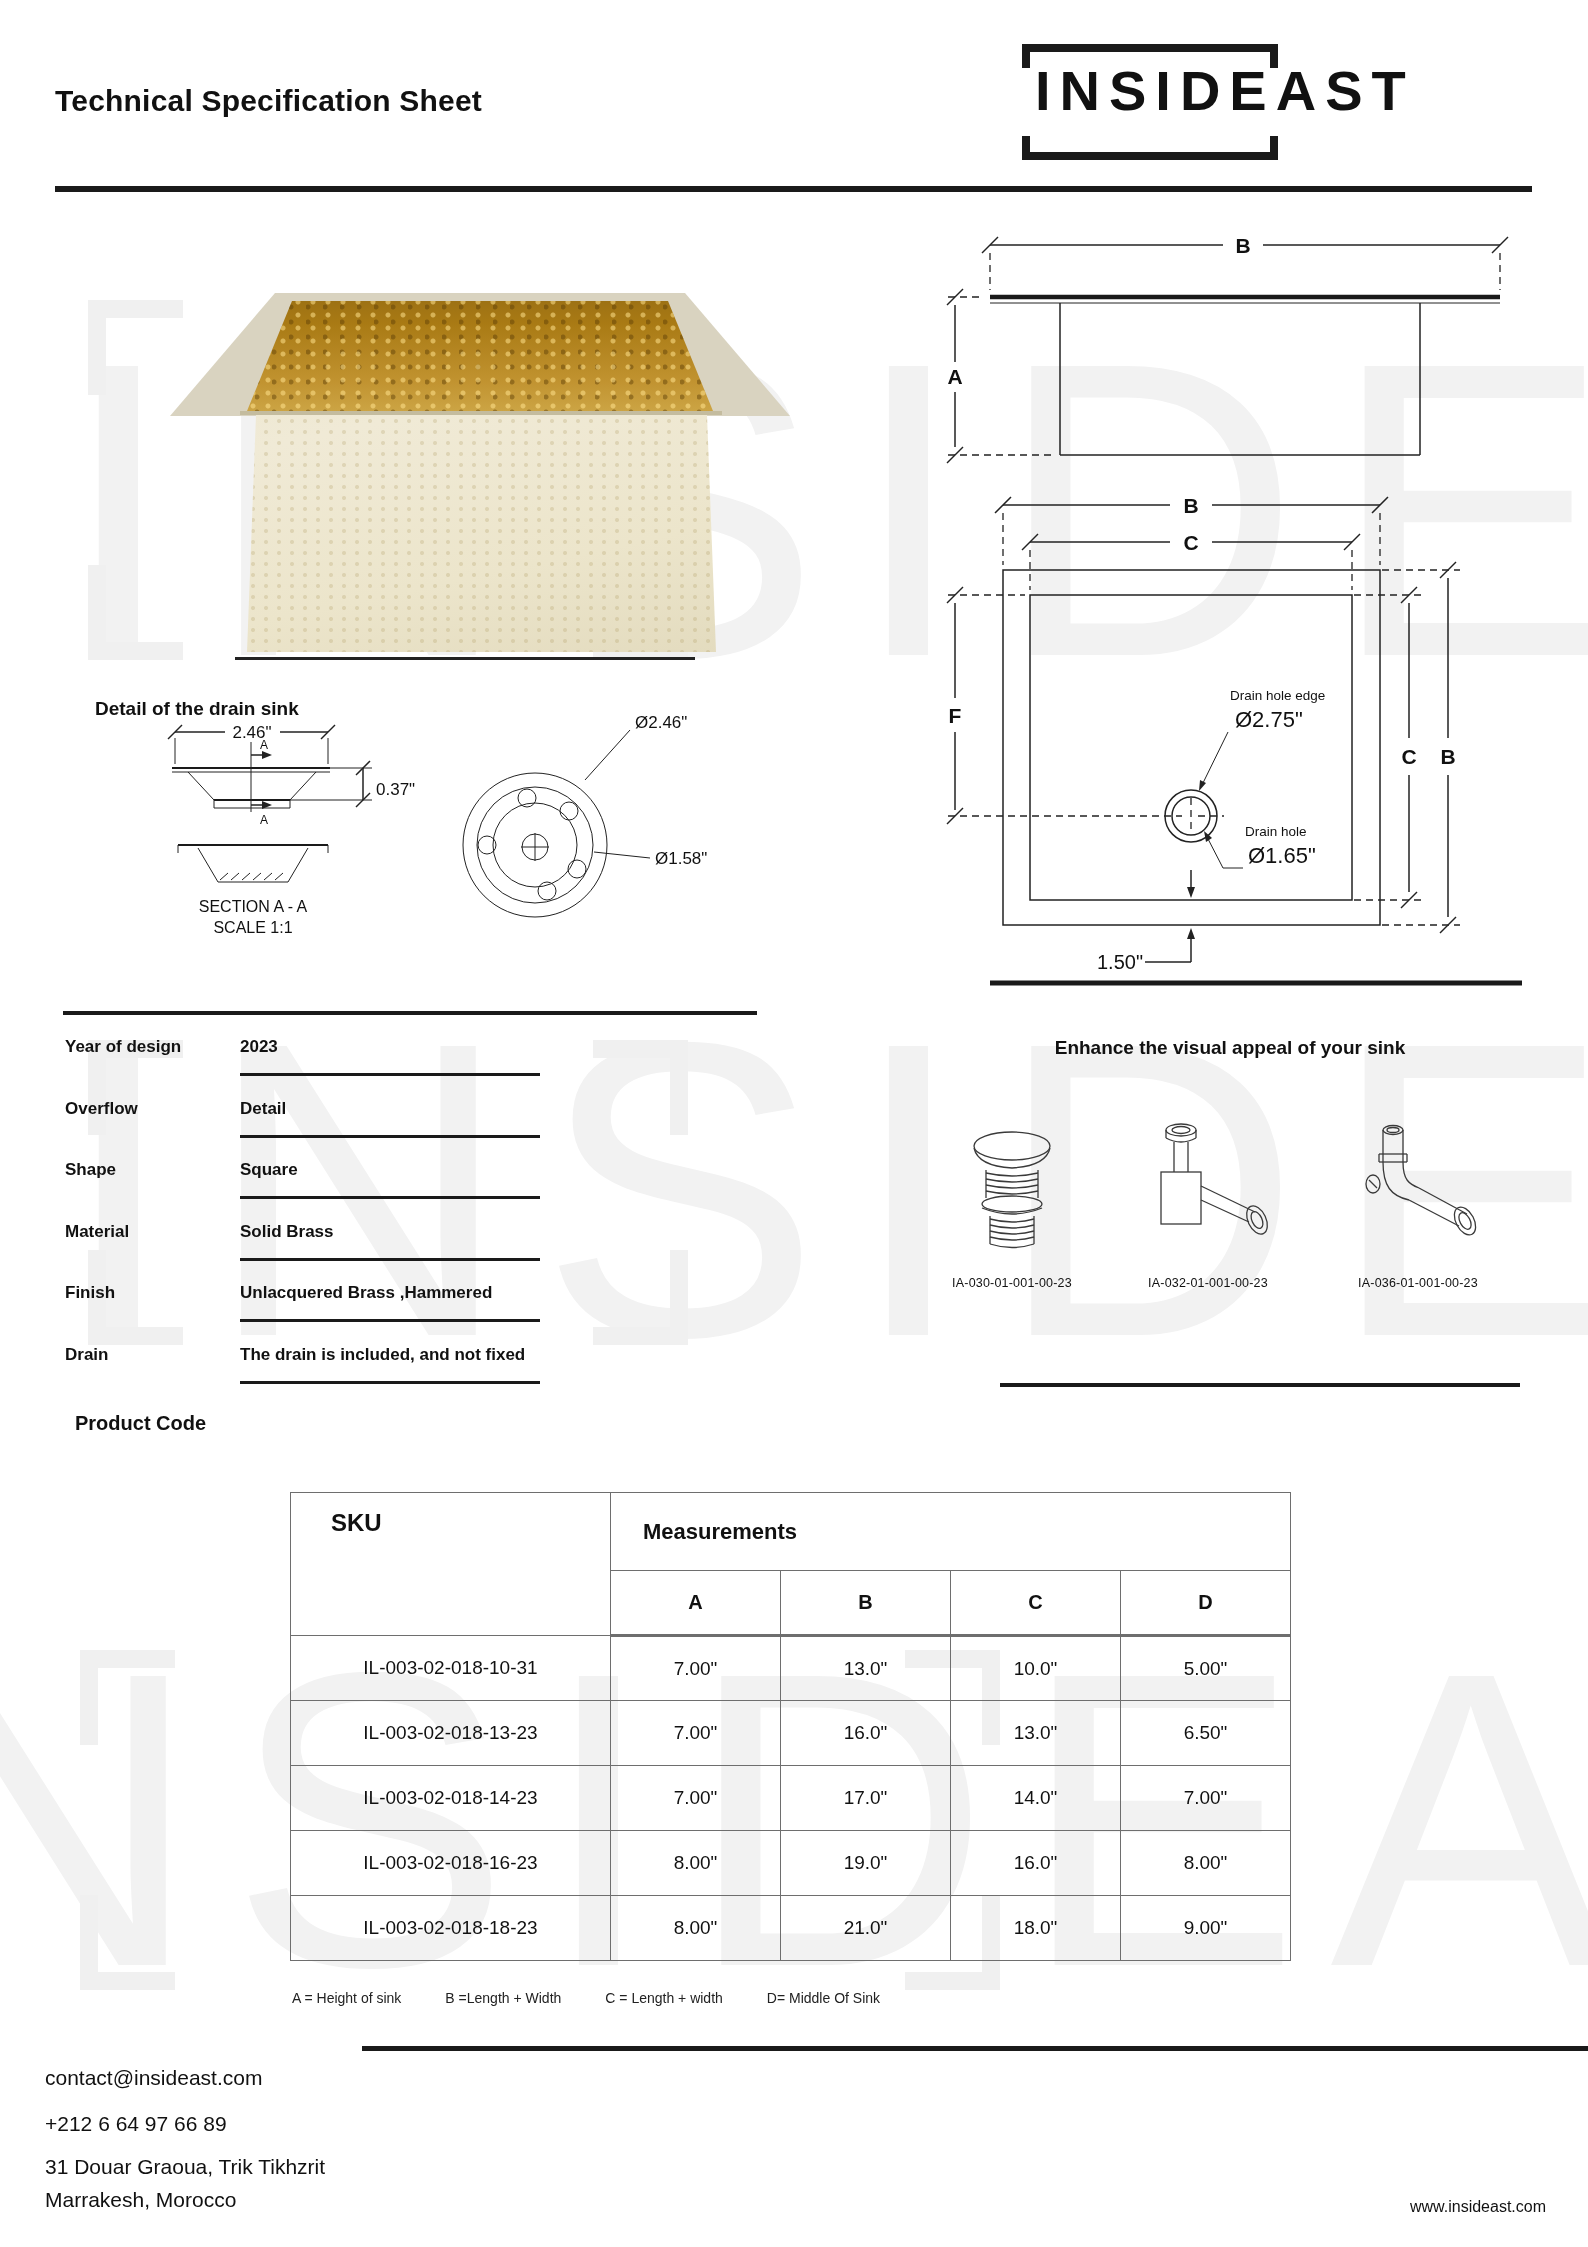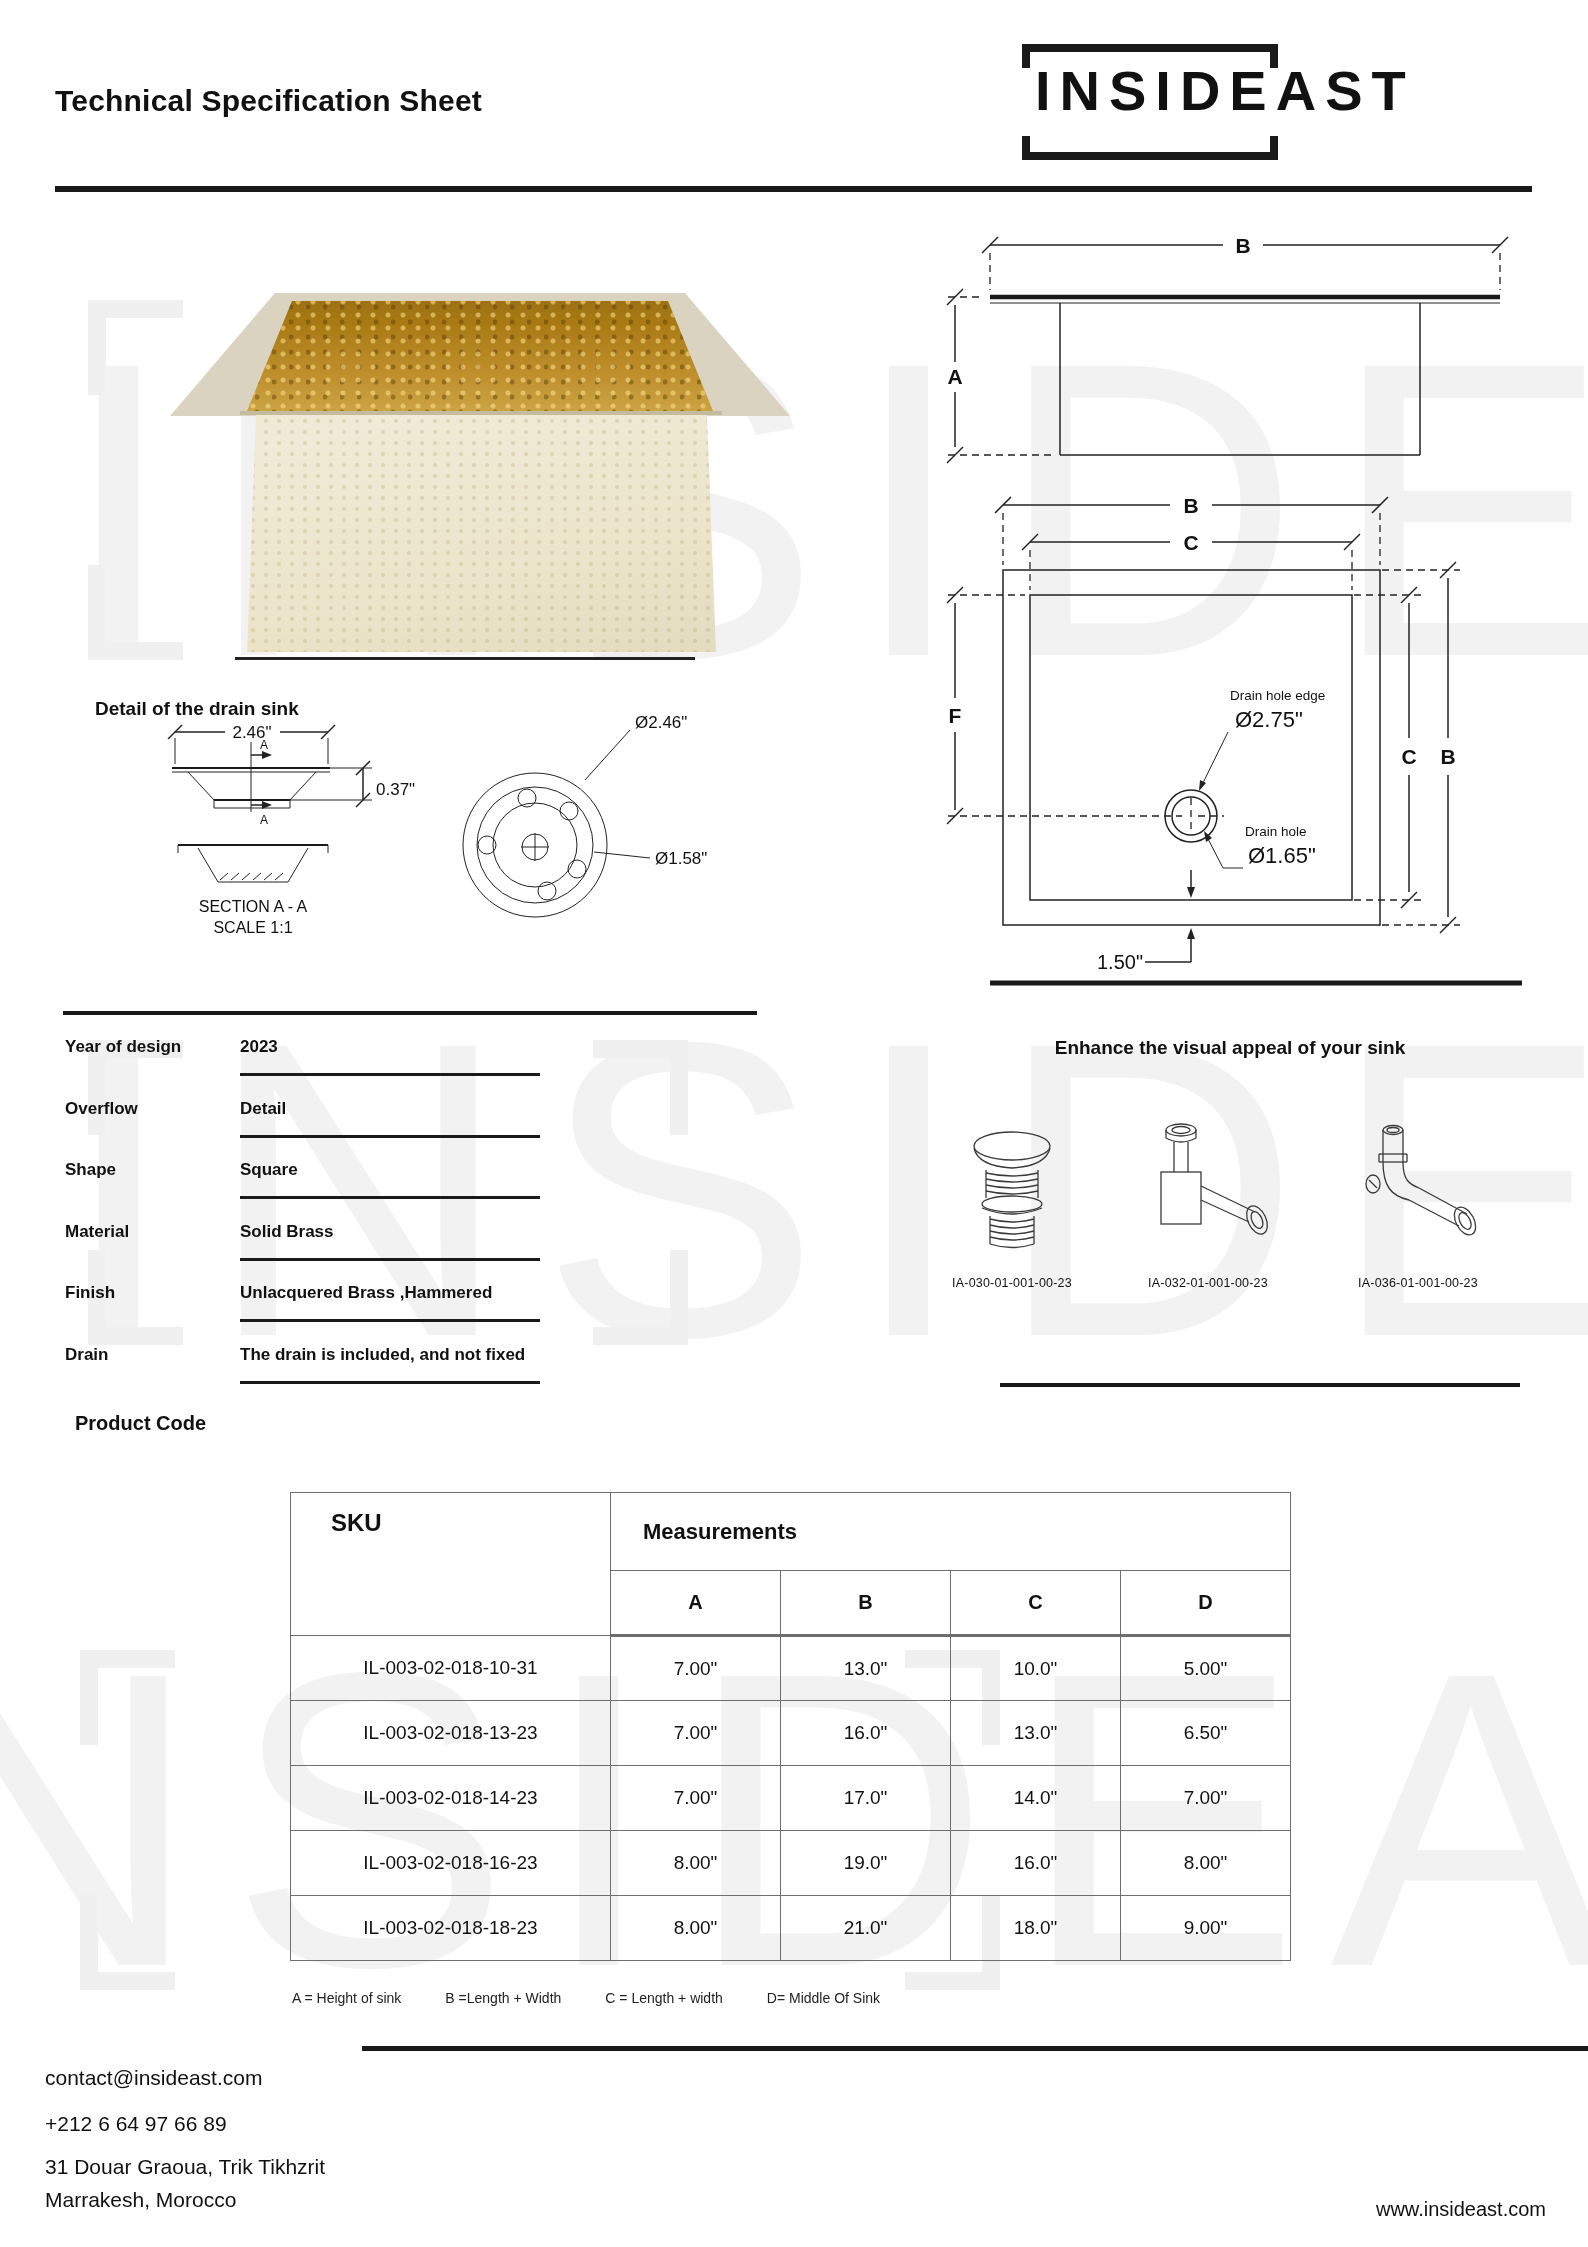--- a/index.html
+++ b/index.html
@@ -86,21 +86,21 @@
   td.sku-c { text-align:center; font-size:19px; height:65px; }
   td.val-c { text-align:center; font-size:19px; }
   .legend { left:292px; top:1990px; display:flex; gap:44px; font-size:14px; color:#222; }
 
   
   .foot-rule { left:362px; top:2046px; width:1226px; height:5px; background:#1a1a1a; }
   .foot-email { left:45px; top:2066px; font-size:21px; }
   .foot-phone { left:45px; top:2112px; font-size:21px; }
   .foot-addr1 { left:45px; top:2155px; font-size:21px; }
   .foot-addr2 { left:45px; top:2188px; font-size:21px; }
-  .foot-web  { right:42px; top:2198px; font-size:20px; }
+  .foot-web  { right:42px; top:2198px; font-size:16px; }
 </style>
 </head>
 <body>
 
 <div class="page">
 
   <div class="wm" style="left:60px; top:300px;">INSIDEAST</div>
   <div class="wm" style="left:60px; top:980px;">INSIDEAST</div>
   <div class="wm" style="left:-250px; top:1610px;">INSIDEAST</div>
   <div class="wm-frame" style="left:88px; top:300px; width:600px; height:360px;">

